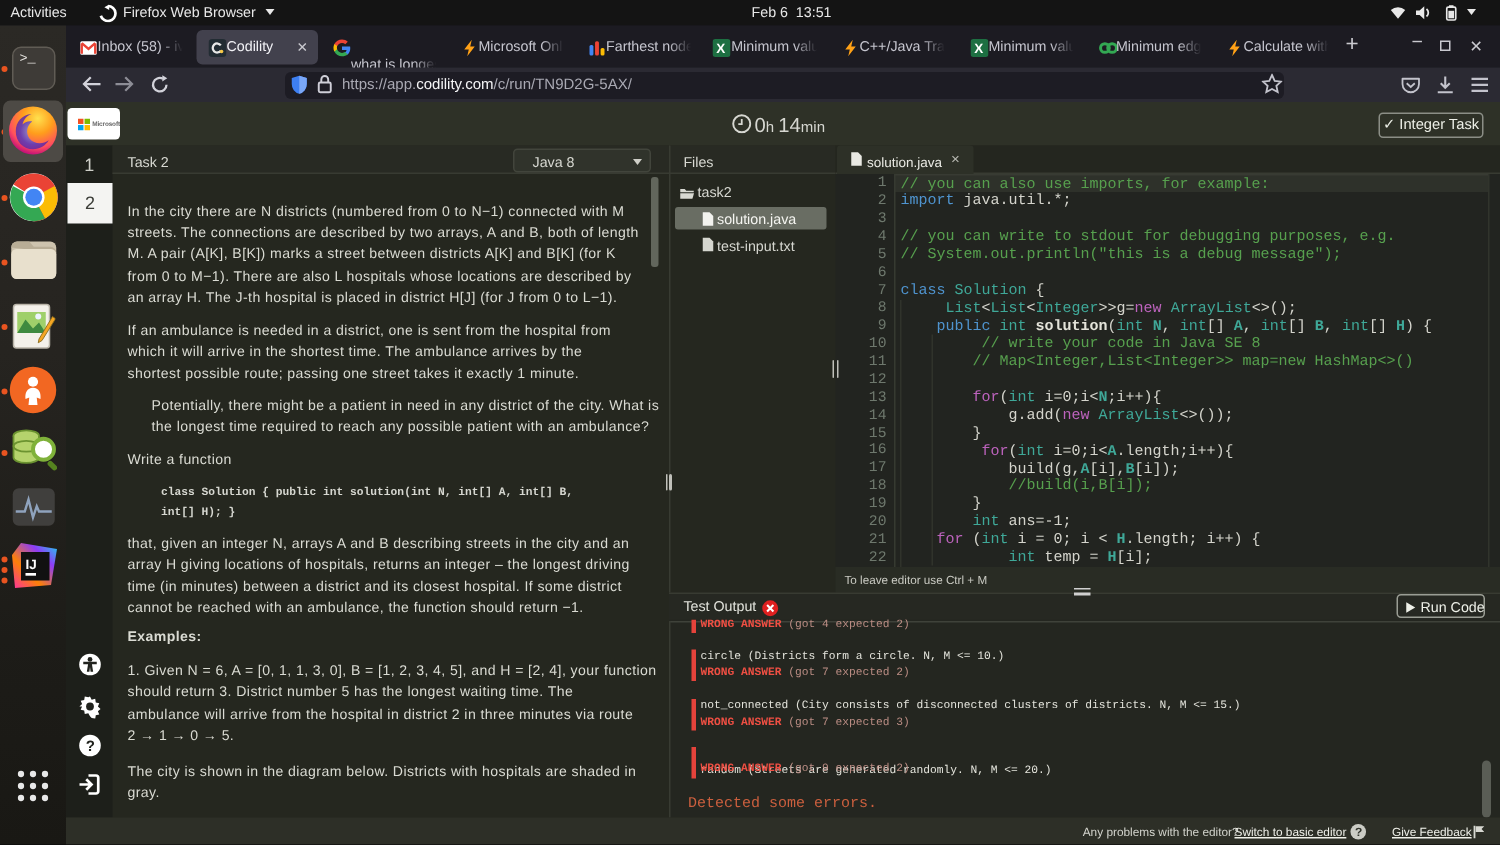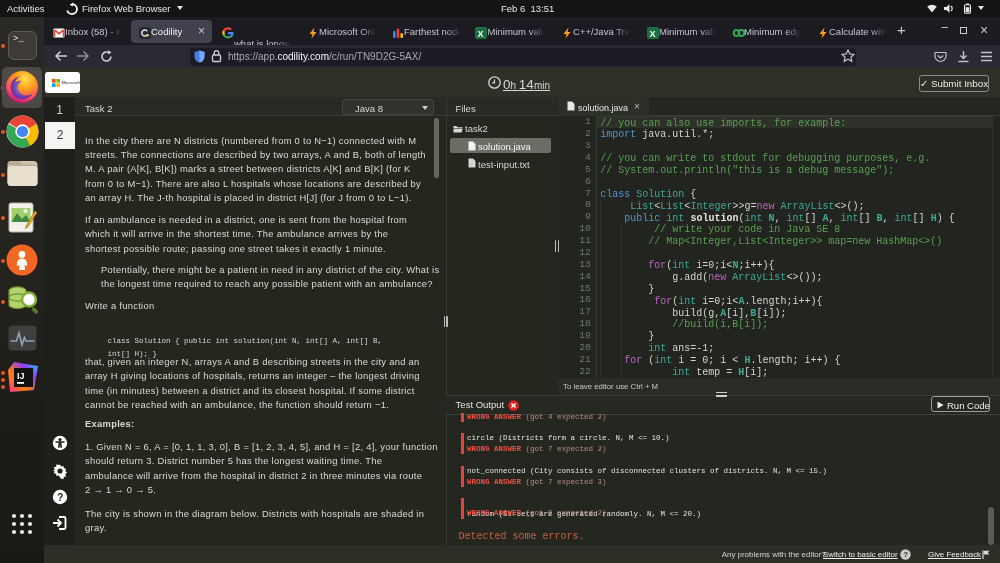--- a/index.html
+++ b/index.html
@@ -260,22 +260,22 @@
       </svg>
   </div>
 
   <div id="page" class="abs" style="left:44px;top:68px;width:956px;height:495px;background:#25271f;font-family:'Liberation Sans',sans-serif;">
 
     <div class="abs" style="left:0;top:0;width:956px;height:29px;background:#2e3127;"></div>
     <svg class="abs" style="left:444px;top:8px;" width="13" height="13" viewBox="0 0 13 13">
         <circle cx="6.5" cy="6.5" r="5.7" fill="none" stroke="#d6d7d1" stroke-width="1.3"></circle>
         <path d="M6.5 3.4 V6.8 H4.2" fill="none" stroke="#d6d7d1" stroke-width="1.2"></path>
       </svg>
-    <div class="abs" style="left:459px;top:7px;color:#d6d7d1;white-space:nowrap;text-decoration:underline;"><span style="font-size:13.5px;">0</span><span style="font-size:10px;">h </span><span style="font-size:13.5px;">14</span><span style="font-size:10px;">min</span></div>
-    <div class="abs" style="left:875px;top:7px;width:70px;height:17px;border:1px solid #8b8e86;border-radius:3px;color:#eceee6;font-size:9.8px;line-height:15px;text-align:center;white-space:nowrap;">✓ Submit Inbox</div>
+    <div class="abs" style="left:459px;top:7px;color:#d6d7d1;white-space:nowrap;"><span style="font-size:13.5px;">0</span><span style="font-size:10px;">h </span><span style="font-size:13.5px;">14</span><span style="font-size:10px;">min</span></div>
+    <div class="abs" style="left:875px;top:7px;width:70px;height:17px;border:1px solid #8b8e86;border-radius:3px;color:#eceee6;font-size:9.8px;line-height:15px;text-align:center;white-space:nowrap;">✓ Integer Task</div>
 
     <div class="abs" style="left:1px;top:4px;width:35px;height:21px;background:#fff;border-radius:3px;overflow:hidden;">
       <svg class="abs" style="left:7px;top:6.5px;" width="8" height="8" viewBox="0 0 9 9">
           <rect width="4.1" height="4.1" fill="#f25022"></rect>
           <rect x="4.9" width="4.1" height="4.1" fill="#7fba00"></rect>
           <rect y="4.9" width="4.1" height="4.1" fill="#00a4ef"></rect>
           <rect x="4.9" y="4.9" width="4.1" height="4.1" fill="#ffb900"></rect>
         </svg>
       <div class="abs" style="left:16.5px;top:8px;font-size:4.3px;color:#6a6a6a;font-weight:bold;letter-spacing:-0.1px;">Microsoft</div>
     </div>
@@ -305,21 +305,21 @@
     <div class="abs" style="left:41px;top:34.5px;font-size:9.5px;color:#d8d9d2;">Task 2</div>
     <div class="abs" style="left:298px;top:31px;width:92px;height:16px;background:#30332b;border:1px solid #42453c;border-radius:3px;"></div>
     <div class="abs" style="left:311px;top:35px;font-size:9.5px;color:#d8d9d2;">Java 8</div>
     <div class="abs" style="left:378px;top:37.5px;width:0;height:0;border-left:3.5px solid transparent;border-right:3.5px solid transparent;border-top:4px solid #cfcfc8;"></div>
 
     <div id="desc" class="abs" style="left:41px;top:48px;width:382px;height:429px;font-size:9.4px;letter-spacing:0.28px;line-height:14.35px;color:#dadbd3;">
       <div class="abs" style="left:0;top:17.5px;">In the city there are N districts (numbered from 0 to N−1) connected with M<br>streets. The connections are described by two arrays, A and B, both of length<br>M. A pair (A[K], B[K]) marks a street between districts A[K] and B[K] (for K<br>from 0 to M−1). There are also L hospitals whose locations are described by<br>an array H. The J-th hospital is placed in district H[J] (for J from 0 to L−1).</div>
       <div class="abs" style="left:0;top:97.1px;">If an ambulance is needed in a district, one is sent from the hospital from<br>which it will arrive in the shortest time. The ambulance arrives by the<br>shortest possible route; passing one street takes it exactly 1 minute.</div>
       <div class="abs" style="left:16px;top:146.9px;">Potentially, there might be a patient in need in any district of the city. What is<br>the longest time required to reach any possible patient with an ambulance?</div>
       <div class="abs" style="left:0;top:182.8px;">Write a function</div>
-      <div class="abs mono" style="left:22.4px;top:219px;font-size:7.5px;letter-spacing:0;line-height:13px;color:#d6d7d0;">class Solution { public int solution(int N, int[] A, int[] B,<br>int[] H); }</div>
+      <div class="abs mono" style="left:22.4px;top:207px;font-size:7.5px;letter-spacing:0;line-height:13px;color:#d6d7d0;font-weight:bold;">class Solution { public int solution(int N, int[] A, int[] B,<br>int[] H); }</div>
       <div class="abs" style="left:0;top:239px;">that, given an integer N, arrays A and B describing streets in the city and an<br>array H giving locations of hospitals, returns an integer – the longest driving<br>time (in minutes) between a district and its closest hospital. If some district<br>cannot be reached with an ambulance, the function should return −1.</div>
       <div class="abs" style="left:0;top:301px;font-weight:bold;">Examples:</div>
       <div class="abs" style="left:0;top:324px;">1. Given N = 6, A = [0, 1, 1, 3, 0], B = [1, 2, 3, 4, 5], and H = [2, 4], your function<br>should return 3. District number 5 has the longest waiting time. The<br>ambulance will arrive from the hospital in district 2 in three minutes via route<br>2 → 1 → 0 → 5.</div>
       <div class="abs" style="left:0;top:390.6px;">The city is shown in the diagram below. Districts with hospitals are shaded in<br>gray.</div>
     </div>
     <div class="abs" style="left:390px;top:50px;width:4.5px;height:60px;background:#62665c;border-radius:2px;"></div>
 
     <div class="abs" style="left:402px;top:29px;width:111px;height:19px;background:#282a23;border-bottom:1px solid #383b32;border-left:1px solid #383b32;"></div>
     <div class="abs" style="left:402px;top:48px;width:111px;height:279px;background:#25271f;border-left:1px solid #383b32;"></div>
     <div class="abs" style="left:411.6px;top:34.5px;font-size:9.5px;color:#d8d9d2;">Files</div>

